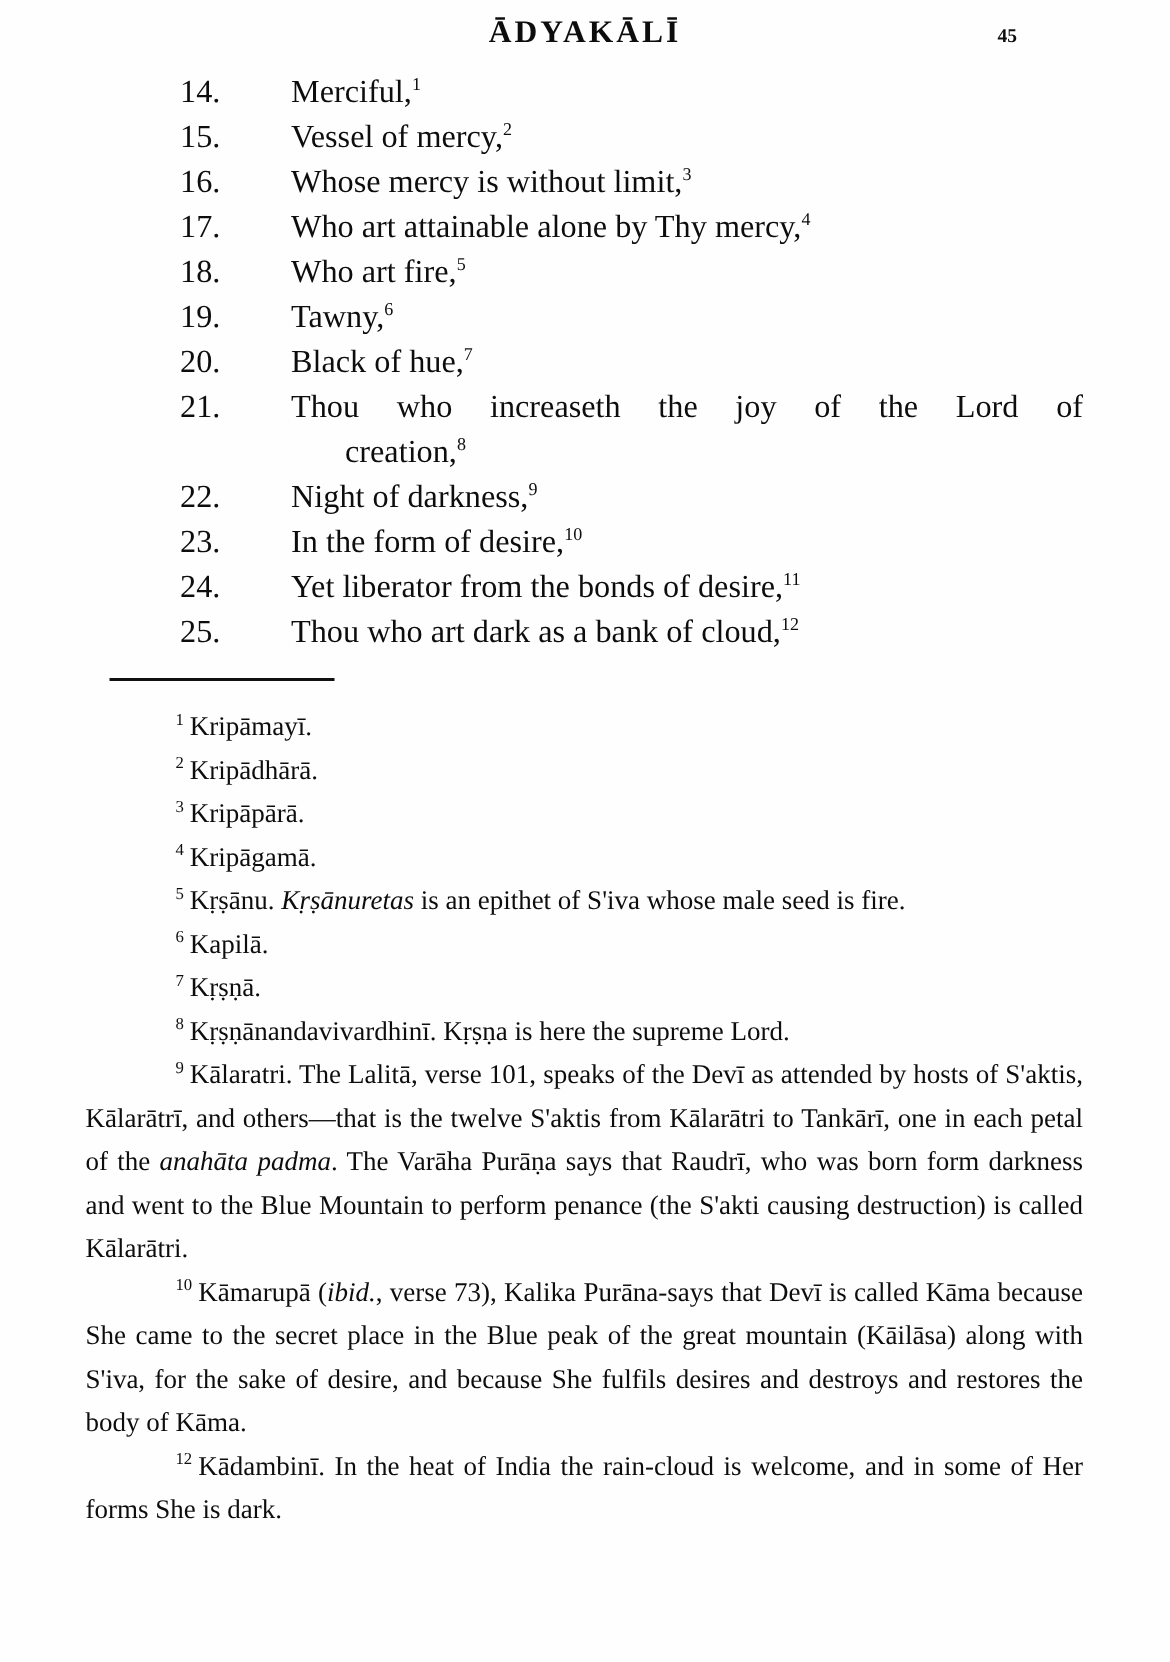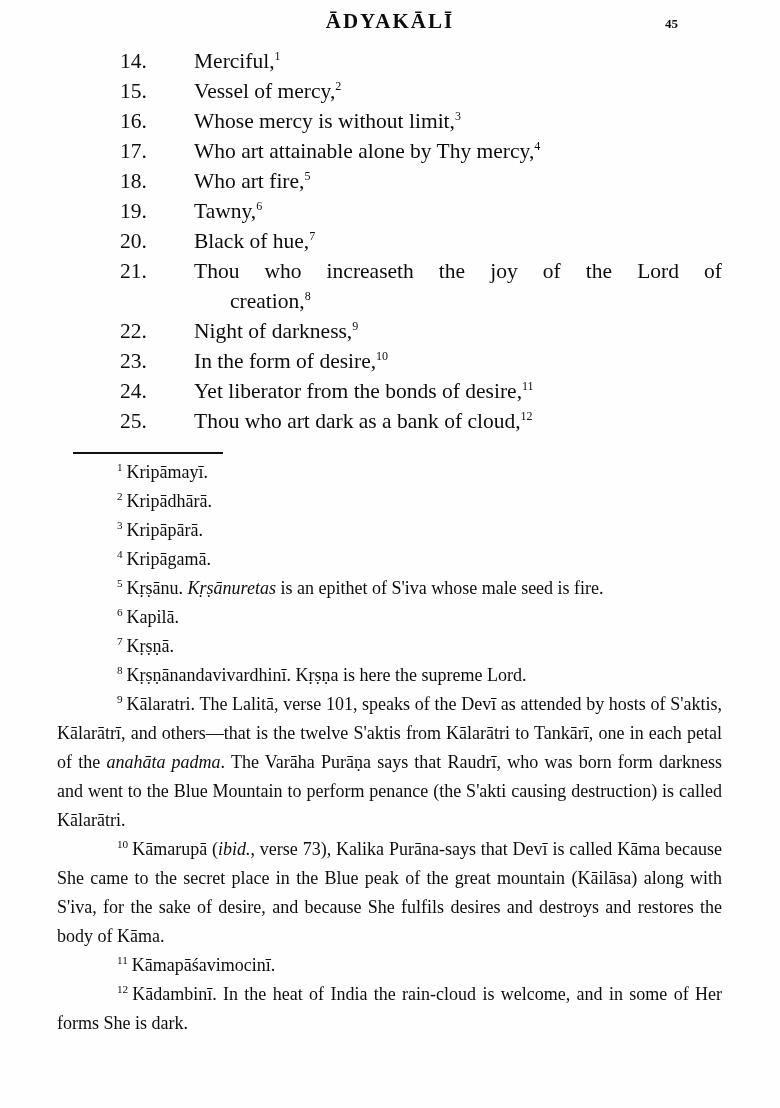--- a/index.html
+++ b/index.html
@@ -100,21 +100,21 @@
     top: 452px;
     left: 73px;
     width: 150px;
     height: 2px;
     background: #111;
   }
 
   
   .footnotes {
     position: absolute;
-    top: 458px;
+    top: 470px;
     left: 57px;
     width: 665px;
     font-size: 18px;
     line-height: 29px;
   }
   .fn {
     margin: 0;
     text-indent: 60px;
     text-align: justify;
     white-space: normal;
@@ -200,15 +200,14 @@
     <p class="fn short"><span class="fn-mark">1</span><span>Kripāmayī.</span></p>
     <p class="fn short"><span class="fn-mark">2</span><span>Kripādhārā.</span></p>
     <p class="fn short"><span class="fn-mark">3</span><span>Kripāpārā.</span></p>
     <p class="fn short"><span class="fn-mark">4</span><span>Kripāgamā.</span></p>
     <p class="fn"><span class="fn-mark">5</span><span>Kṛṣānu. </span><span class="it">Kṛṣānuretas</span><span> is an epithet of S'iva whose male seed is fire.</span></p>
     <p class="fn short"><span class="fn-mark">6</span><span>Kapilā.</span></p>
     <p class="fn short"><span class="fn-mark">7</span><span>Kṛṣṇā.</span></p>
     <p class="fn"><span class="fn-mark">8</span><span>Kṛṣṇānandavivardhinī.  Kṛṣṇa is here the supreme Lord.</span></p>
     <p class="fn"><span class="fn-mark">9</span><span>Kālaratri.  The Lalitā, verse 101, speaks of the Devī as attended by hosts of S'aktis, Kālarātrī, and others—that is the twelve S'aktis from Kālarātri to Tankārī, one in each petal of the </span><span class="it">anahāta padma</span><span>.  The Varāha Purāṇa says that Raudrī, who was born form darkness and went to the Blue Mountain to perform penance (the S'akti causing destruction) is called Kālarātri.</span></p>
     <p class="fn"><span class="fn-mark">10</span><span>Kāmarupā (</span><span class="it">ibid.</span><span>, verse 73), Kalika Purāna-says that Devī is called Kāma because She came to the secret place in the Blue peak of the great mountain (Kāilāsa) along with S'iva, for the sake of desire, and because She fulfils desires and destroys and restores the body of Kāma.</span></p>
-    <p class="fn short"><span class="fn-mark">11</span><span>Kāmapāśavimocinī.</span></p>
     <p class="fn"><span class="fn-mark">12</span><span>Kādambinī.  In the heat of India the rain-cloud is welcome, and in some of Her forms She is dark.</span></p>
   </div>
 
 </body></html>

